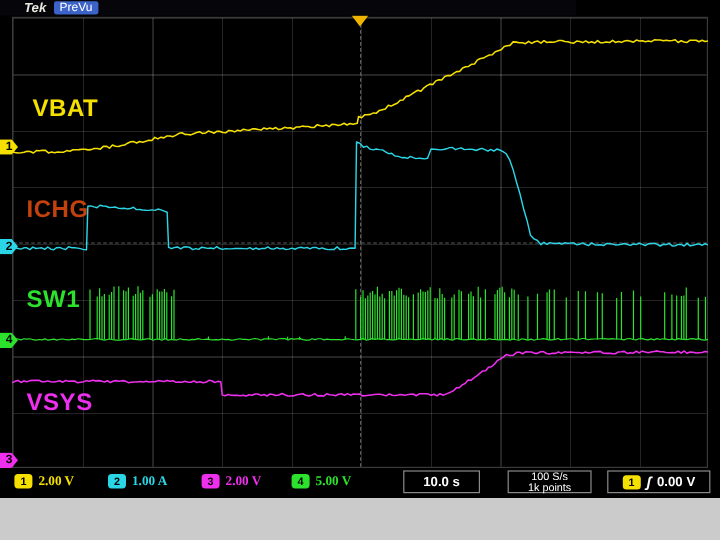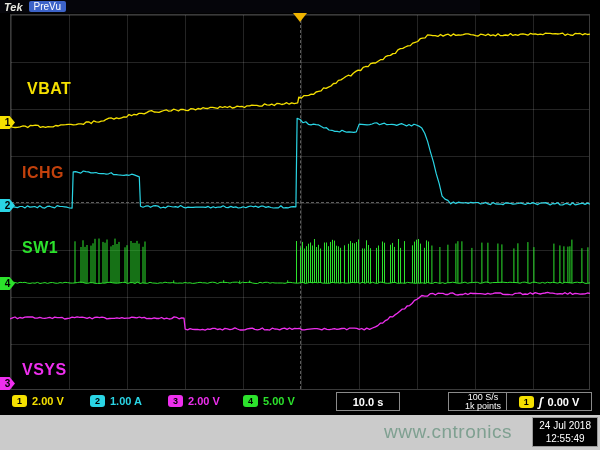--- a/index.html
+++ b/index.html
@@ -1,60 +1,60 @@
 <!DOCTYPE html>
 <html><head>
 <meta charset="utf-8">
 <style>
   html,body{margin:0;padding:0;background:#fff;}
   .screen{position:relative;width:600px;height:450px;background:#000;overflow:hidden;
           font-family:"Liberation Sans",sans-serif;}
   
   .topbar{position:absolute;left:0;top:0;width:480px;height:13px;background:#05050a;
-          display:flex;align-items:center;gap:6px;padding-left:4px;box-sizing:border-box;z-index:6;}
+          display:flex;align-items:center;gap:6px;padding-left:20px;box-sizing:border-box;z-index:6;}
   .tek{color:#e8e8e0;font-weight:bold;font-style:italic;font-size:11px;}
   .prevu{background:#3c63c8;color:#fff;font-size:10px;font-weight:normal;padding:0 5px;border-radius:2px;line-height:11px;}
   
   .graticule{position:absolute;left:10px;top:14px;width:580px;height:376px;border:1px solid #3a3a3a;
      box-sizing:border-box;z-index:1;
      background-image:
        repeating-linear-gradient(to right, rgba(255,255,255,0.14) 0 1px, transparent 1px 58px),
        repeating-linear-gradient(to bottom, rgba(255,255,255,0.14) 0 1px, transparent 1px 47px);}
   .vcenter{position:absolute;left:289px;top:0;width:0;height:100%;border-left:1px dashed #5e5e5e;}
   .hcenter{position:absolute;left:0;top:187px;width:100%;height:0;border-top:1px dashed #5e5e5e;}
   .trig-marker{position:absolute;left:293px;top:13px;width:0;height:0;z-index:4;
      border-left:7px solid transparent;border-right:7px solid transparent;border-top:9px solid #f0b400;}
   #waves{position:absolute;left:0;top:0;width:600px;height:450px;z-index:2;pointer-events:none;}
   
-  .chlabel{position:absolute;z-index:3;font-size:16px;font-weight:bold;letter-spacing:0.5px;}
+  .chlabel{position:absolute;z-index:3;font-size:20px;font-weight:bold;letter-spacing:0.5px;}
   .l-vbat{left:27px;top:80px;color:#f5e000;}
   .l-ichg{left:22px;top:164px;color:#c2410c;}
   .l-sw1 {left:22px;top:239px;color:#2ce22c;text-align:right;}
-  .l-vsys{left:22px;top:325px;color:#ee2fee;margin-top:36px;}
+  .l-vsys{left:22px;top:325px;color:#ee2fee;}
   
   .chflag{position:absolute;left:0;width:15px;height:13px;z-index:4;color:#000;font-size:10px;
      font-weight:bold;display:flex;align-items:center;justify-content:center;
      clip-path:polygon(0 0,64% 0,100% 50%,64% 100%,0 100%);}
   .f1{top:116px;background:#f5e000;}
   .f2{top:199px;background:#2ad5e5;}
   .f4{top:277px;background:#2ce22c;}
   .f3{top:377px;background:#ee2fee;}
   
   .bar{position:absolute;left:0;top:390px;width:600px;height:25px;background:#000;z-index:5;}
   .readout{position:absolute;top:5px;display:flex;align-items:center;gap:5px;}
   .r1{left:12px;} .r2{left:90px;} .r3{left:168px;} .r4{left:243px;}
   .badge{display:inline-flex;align-items:center;justify-content:center;width:15px;height:12px;
      border-radius:3px;color:#000;font-size:9px;font-weight:bold;}
   .b1{background:#f5e000;} .b2{background:#2ad5e5;} .b3{background:#ee2fee;} .b4{background:#2ce22c;}
-  .val{font-size:11px;font-weight:bold;}
+  .val{font-size:11px;font-weight:bold;font-family:Liberation Serif, serif;}
   .v1{color:#f5e000;} .v2{color:#2ad5e5;} .v3{color:#ee2fee;} .v4{color:#2ce22c;}
   .box{position:absolute;top:2px;height:19px;border:1px solid #8a8a8a;background:#000;color:#fff;
      box-sizing:border-box;display:flex;align-items:center;justify-content:center;}
   .tb{left:336px;width:64px;font-size:11px;font-weight:bold;}
-  .acq{left:448px;width:70px;flex-direction:column;justify-content:center;font-size:9px;line-height:9px;}
+  .acq{left:423px;width:70px;flex-direction:column;justify-content:center;font-size:9px;line-height:9px;}
   .trg{left:506px;width:86px;gap:5px;font-size:11px;font-weight:bold;}
   .slope{color:#fff;font-style:italic;font-size:12px;}
   
   .strip{position:absolute;left:0;top:415px;width:600px;height:35px;background:#cbcbcb;z-index:5;}
   .watermark{position:absolute;right:88px;top:6px;font-size:19px;color:#7fa091;letter-spacing:0.5px;}
   .datetime{position:absolute;right:2px;top:2px;background:#000;border:1px solid #9a9a9a;color:#fff;
      font-size:10px;line-height:13px;padding:1px 6px;text-align:center;}
 </style>
 </head>
 <body>
@@ -126,20 +126,15 @@
       <div>1k points</div>
     </div>
     <div class="box trg">
       <span class="badge b1">1</span>
       <span class="slope">ʃ</span>
       <span>0.00 V</span>
     </div>
   </div>
 
   <div class="strip">
-    <div class="watermark">www.cntronics</div>
-    <div class="datetime">
-      <div>24 Jul 2018</div>
-      <div>12:55:49</div>
-    </div>
   </div>
 
 </div>
 
 </body></html>

